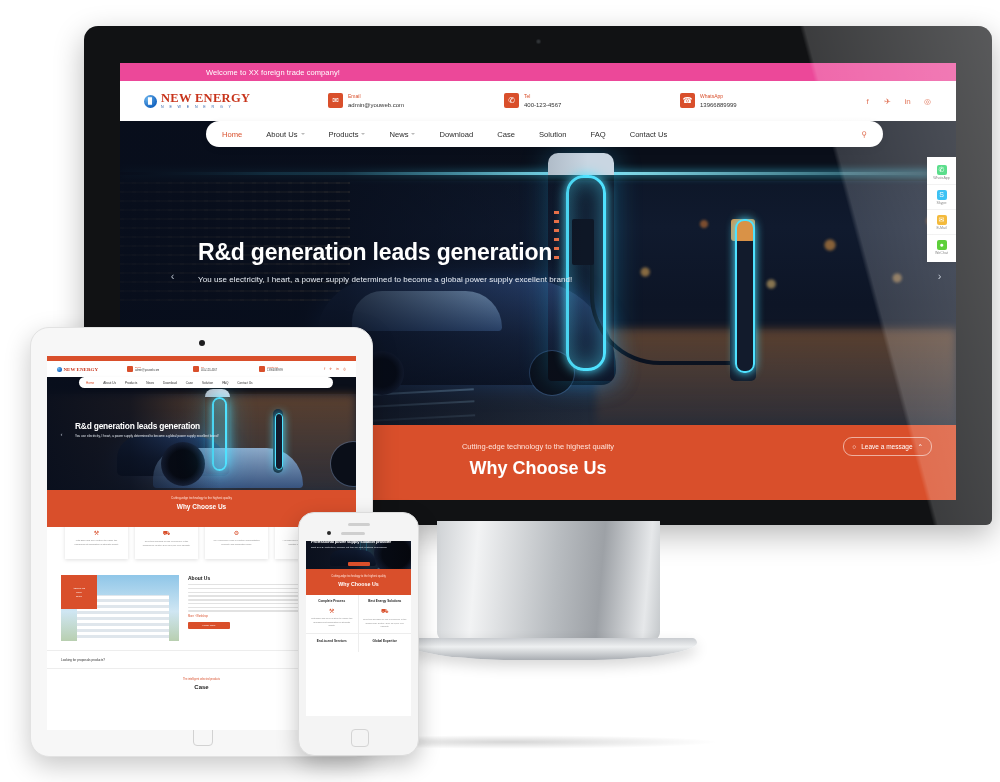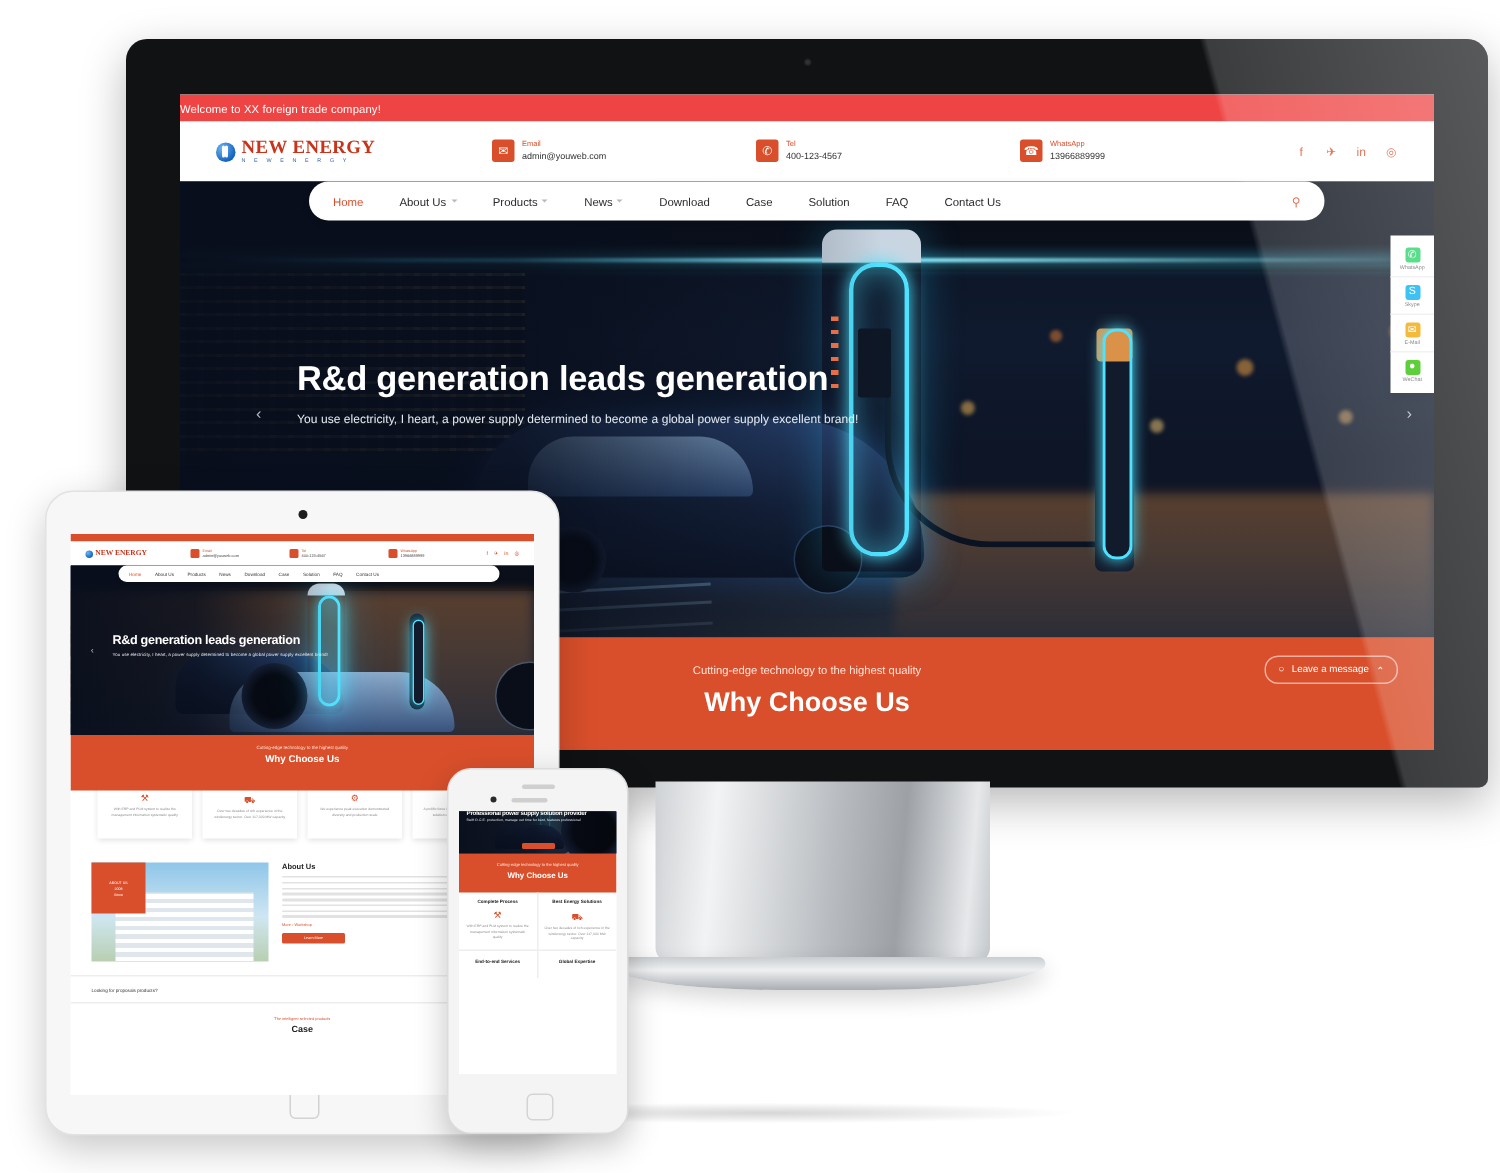--- a/index.html
+++ b/index.html
@@ -13,22 +13,22 @@
            box-shadow:0 10px 30px rgba(0,0,0,.28);}
   .monitor-glare{position:absolute;right:0;top:0;width:360px;height:499px;
            background:linear-gradient(255deg,rgba(255,255,255,.30) 0%,rgba(255,255,255,.18) 38%,rgba(255,255,255,0) 39%);
            border-radius:0 14px 6px 0;pointer-events:none;z-index:40;}
   .cam{position:absolute;left:50%;top:13px;width:5px;height:5px;margin-left:-2px;
        border-radius:50%;background:#33363a;box-shadow:0 0 2px #000 inset;}
   .screen{position:absolute;left:36px;top:37px;width:836px;height:437px;
           background:#fff;overflow:hidden;}
 
   
-  .topbar{height:18px;background:#ef4444;color:#fff;font-size:7.5px;
-          display:flex;align-items:center;letter-spacing:.1px;}
+  .topbar{height:18px;background:#ec4899;color:#fff;font-size:7.5px;
+          display:flex;align-items:center;padding-left:86px;letter-spacing:.1px;}
   
   .hdr{height:40px;background:#fff;display:flex;align-items:center;padding:0 24px;}
   .logo{display:flex;align-items:center;gap:4px;width:158px;}
   .logo-mark{width:13px;height:13px;border-radius:50%;
        background:radial-gradient(circle at 32% 30%,#6db6ee,#1565c0 70%);
        position:relative;flex:none;}
   .logo-mark:after{content:"";position:absolute;left:4px;top:2.5px;width:2px;height:8px;
        background:#fff;border-radius:1px;box-shadow:2px 0 0 #fff;}
   .logo-txt{line-height:1;}
   .logo-main{font-family:"Liberation Serif","DejaVu Serif",serif;font-weight:bold;

